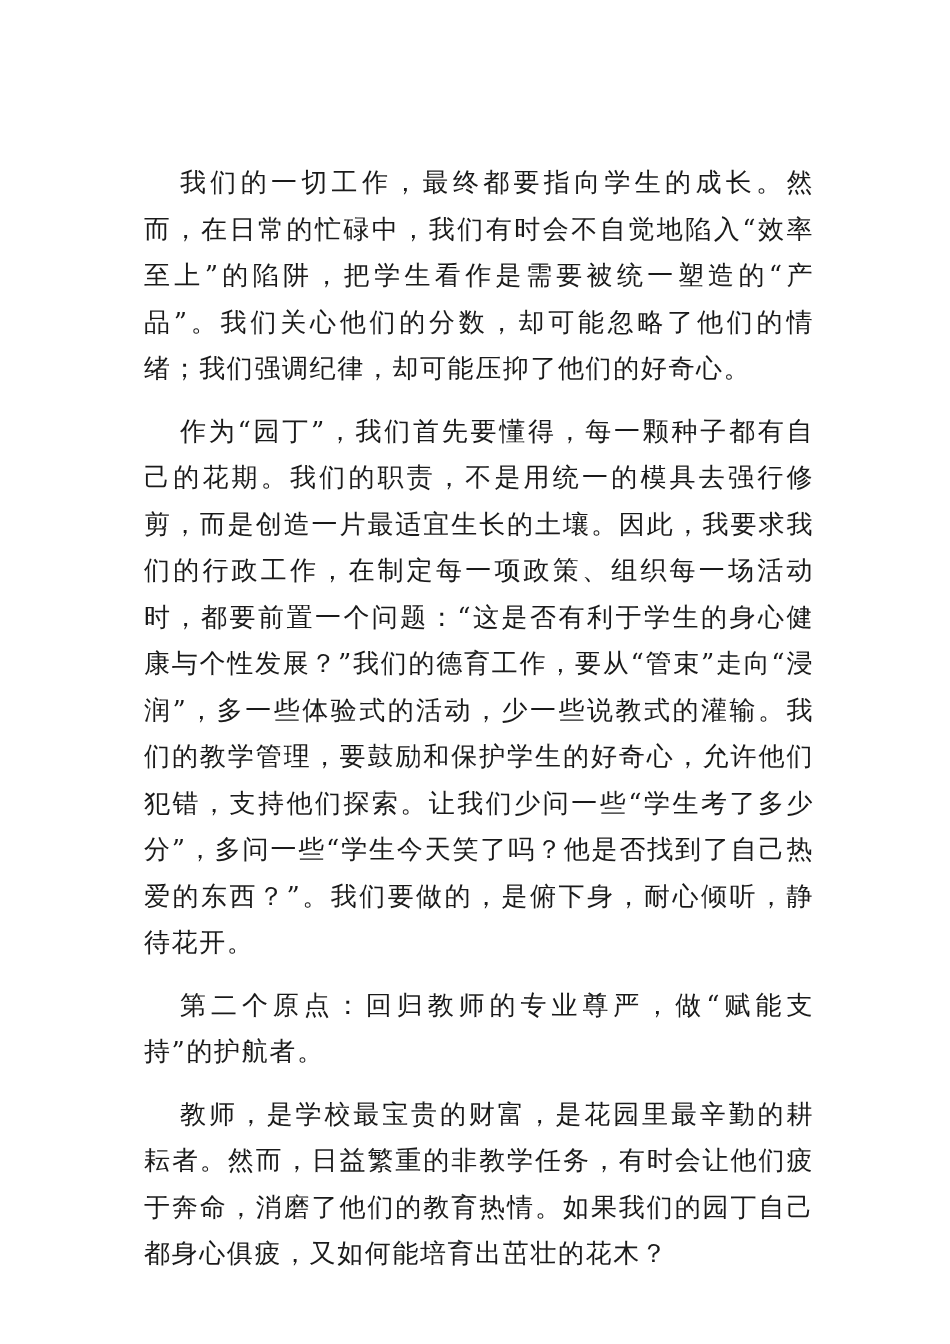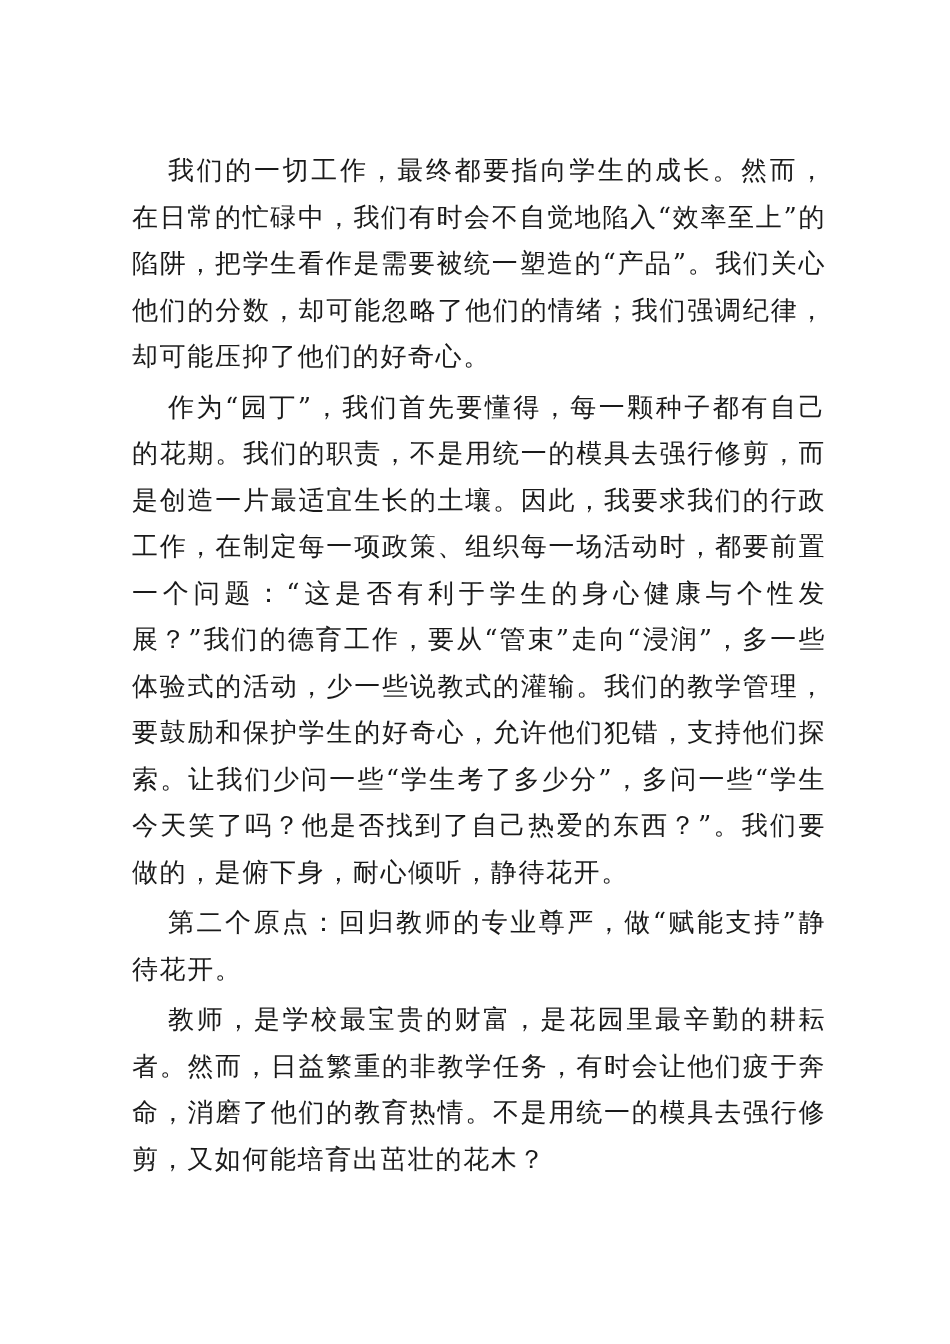--- a/index.html
+++ b/index.html
@@ -9,27 +9,27 @@
     left: 128px;
     top: 143px;
     width: 702px;
     font-family: "DejaVu Serif", "Liberation Serif", serif;
     font-size: 26px;
     line-height: 46.5px;
     color: #1a1a1a;
     letter-spacing: 1.6px;
   }
   .para {
-    margin: 4px;
+    margin: 16px;
     text-indent: 36px;
     text-align: justify;
     text-align-last: left;
   }
 </style>
 </head>
 <body>
 
 <div class="page">
   <p class="para">我们的一切工作，最终都要指向学生的成长。然而，在日常的忙碌中，我们有时会不自觉地陷入“效率至上”的陷阱，把学生看作是需要被统一塑造的“产品”。我们关心他们的分数，却可能忽略了他们的情绪；我们强调纪律，却可能压抑了他们的好奇心。</p>
   <p class="para">作为“园丁”，我们首先要懂得，每一颗种子都有自己的花期。我们的职责，不是用统一的模具去强行修剪，而是创造一片最适宜生长的土壤。因此，我要求我们的行政工作，在制定每一项政策、组织每一场活动时，都要前置一个问题：“这是否有利于学生的身心健康与个性发展？”我们的德育工作，要从“管束”走向“浸润”，多一些体验式的活动，少一些说教式的灌输。我们的教学管理，要鼓励和保护学生的好奇心，允许他们犯错，支持他们探索。让我们少问一些“学生考了多少分”，多问一些“学生今天笑了吗？他是否找到了自己热爱的东西？”。我们要做的，是俯下身，耐心倾听，静待花开。</p>
-  <p class="para">第二个原点：回归教师的专业尊严，做“赋能支持”静待花开。</p>
-  <p class="para">教师，是学校最宝贵的财富，是花园里最辛勤的耕耘者。然而，日益繁重的非教学任务，有时会让他们疲于奔命，消磨了他们的教育热情。不是用统一的模具去强行修剪，又如何能培育出茁壮的花木？</p>
+  <p class="para">第二个原点：回归教师的专业尊严，做“赋能支持”的护航者。</p>
+  <p class="para">教师，是学校最宝贵的财富，是花园里最辛勤的耕耘者。然而，日益繁重的非教学任务，有时会让他们疲于奔命，消磨了他们的教育热情。如果我们的园丁自己都身心俱疲，又如何能培育出茁壮的花木？</p>
 </div>
 
 </body></html>

